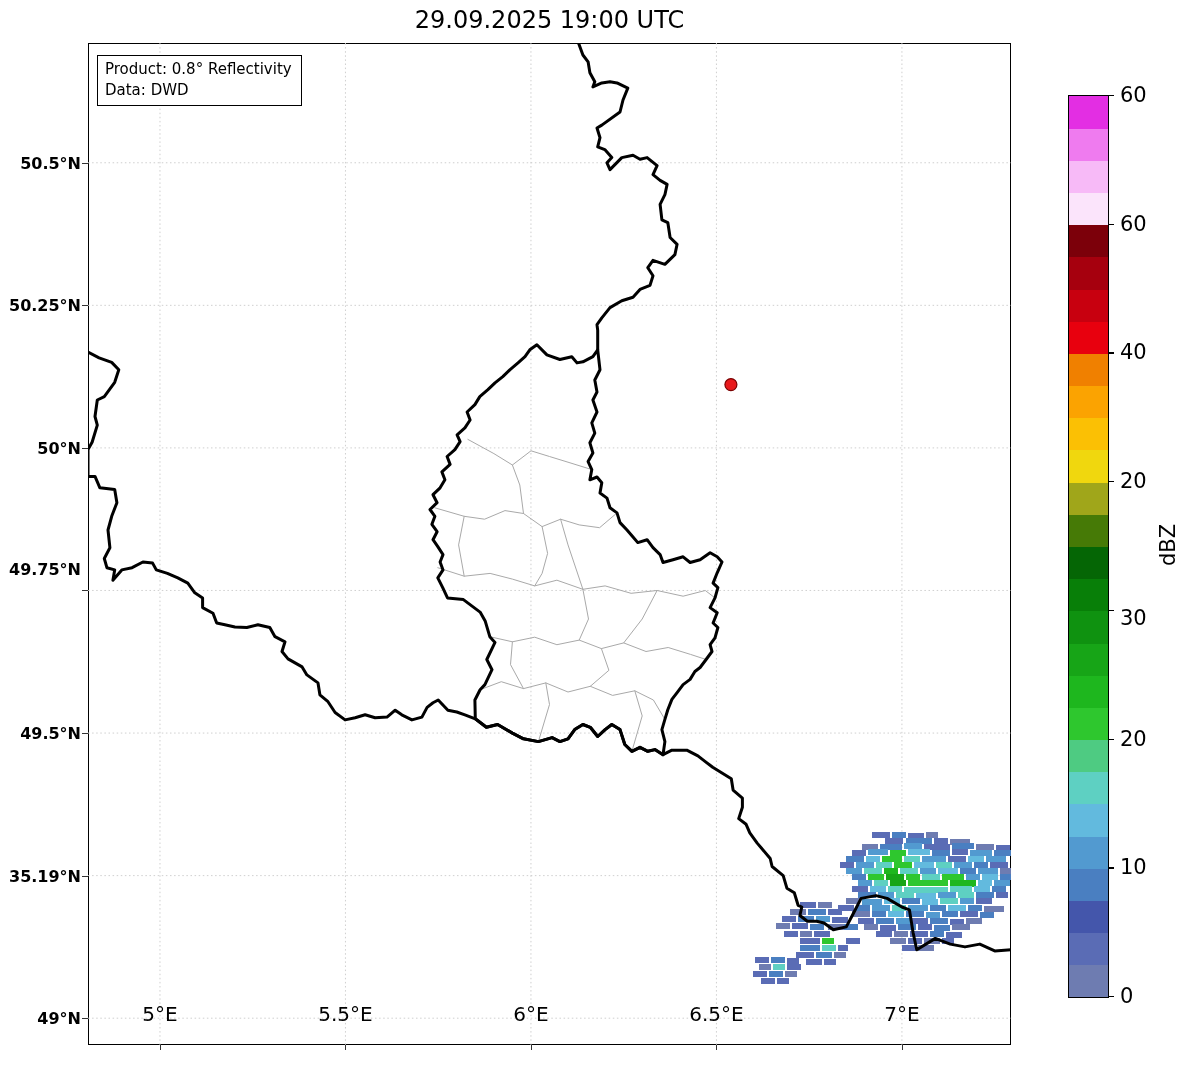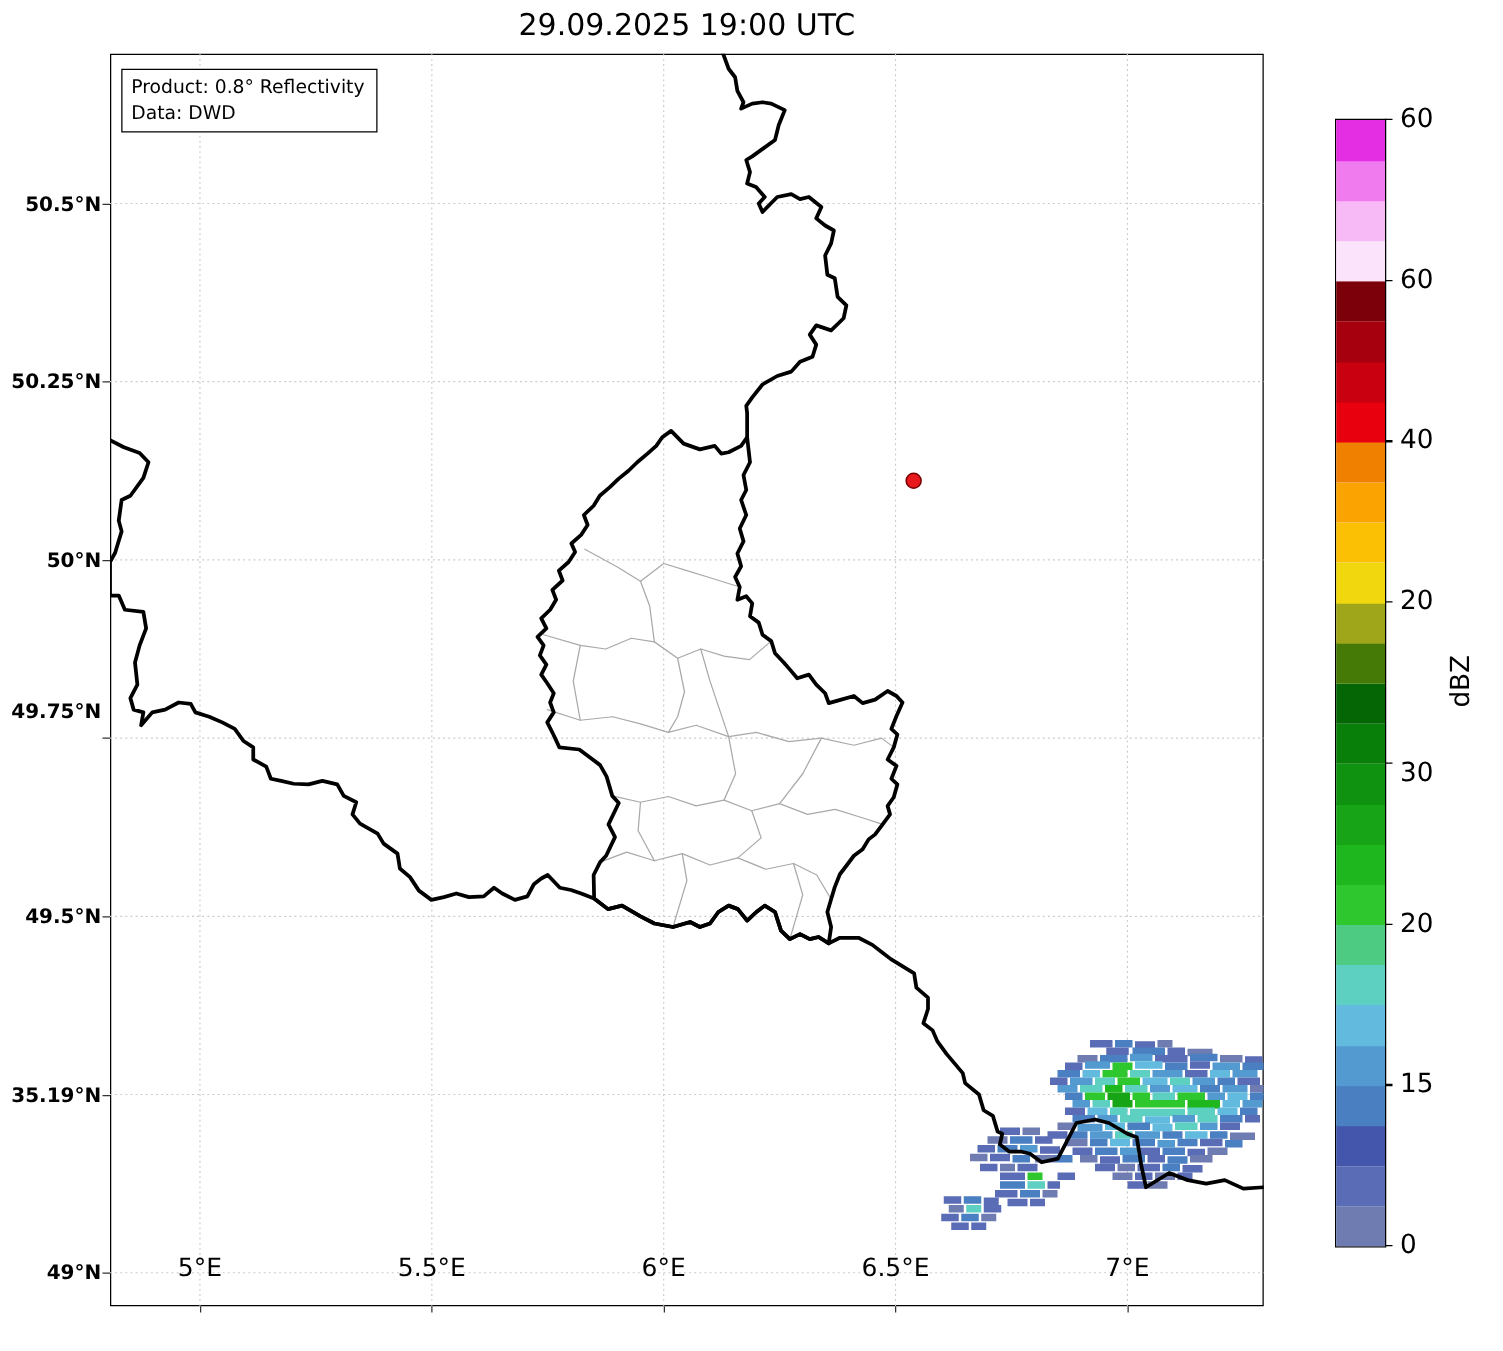--- a/index.html
+++ b/index.html
@@ -293,21 +293,21 @@
     <div class="cb-seg" style="top: 128.714px; height: 32.6786px; background: rgb(124, 0, 10);"></div>
     <div class="cb-seg" style="top: 96.5357px; height: 32.6786px; background: rgb(251, 228, 251);"></div>
     <div class="cb-seg" style="top: 64.3571px; height: 32.6786px; background: rgb(247, 186, 247);"></div>
     <div class="cb-seg" style="top: 32.1786px; height: 32.6786px; background: rgb(239, 123, 239);"></div>
     <div class="cb-seg" style="top: 0px; height: 32.6786px; background: rgb(227, 46, 227);"></div>
   </div>
 <div id="cb-ticks">
     <div class="cb-tick" style="top: 996px;"></div>
     <div class="cb-lab" style="top: 996px;">0</div>
     <div class="cb-tick" style="top: 867.286px;"></div>
-    <div class="cb-lab" style="top: 867.286px;">15</div>
+    <div class="cb-lab" style="top: 867.286px;">10</div>
     <div class="cb-tick" style="top: 738.571px;"></div>
     <div class="cb-lab" style="top: 738.571px;">20</div>
     <div class="cb-tick" style="top: 609.857px;"></div>
     <div class="cb-lab" style="top: 618px;">30</div>
     <div class="cb-tick" style="top: 481.143px;"></div>
     <div class="cb-lab" style="top: 481.143px;">20</div>
     <div class="cb-tick" style="top: 352.429px;"></div>
     <div class="cb-lab" style="top: 352.429px;">40</div>
     <div class="cb-tick" style="top: 223.714px;"></div>
     <div class="cb-lab" style="top: 223.714px;">60</div>

